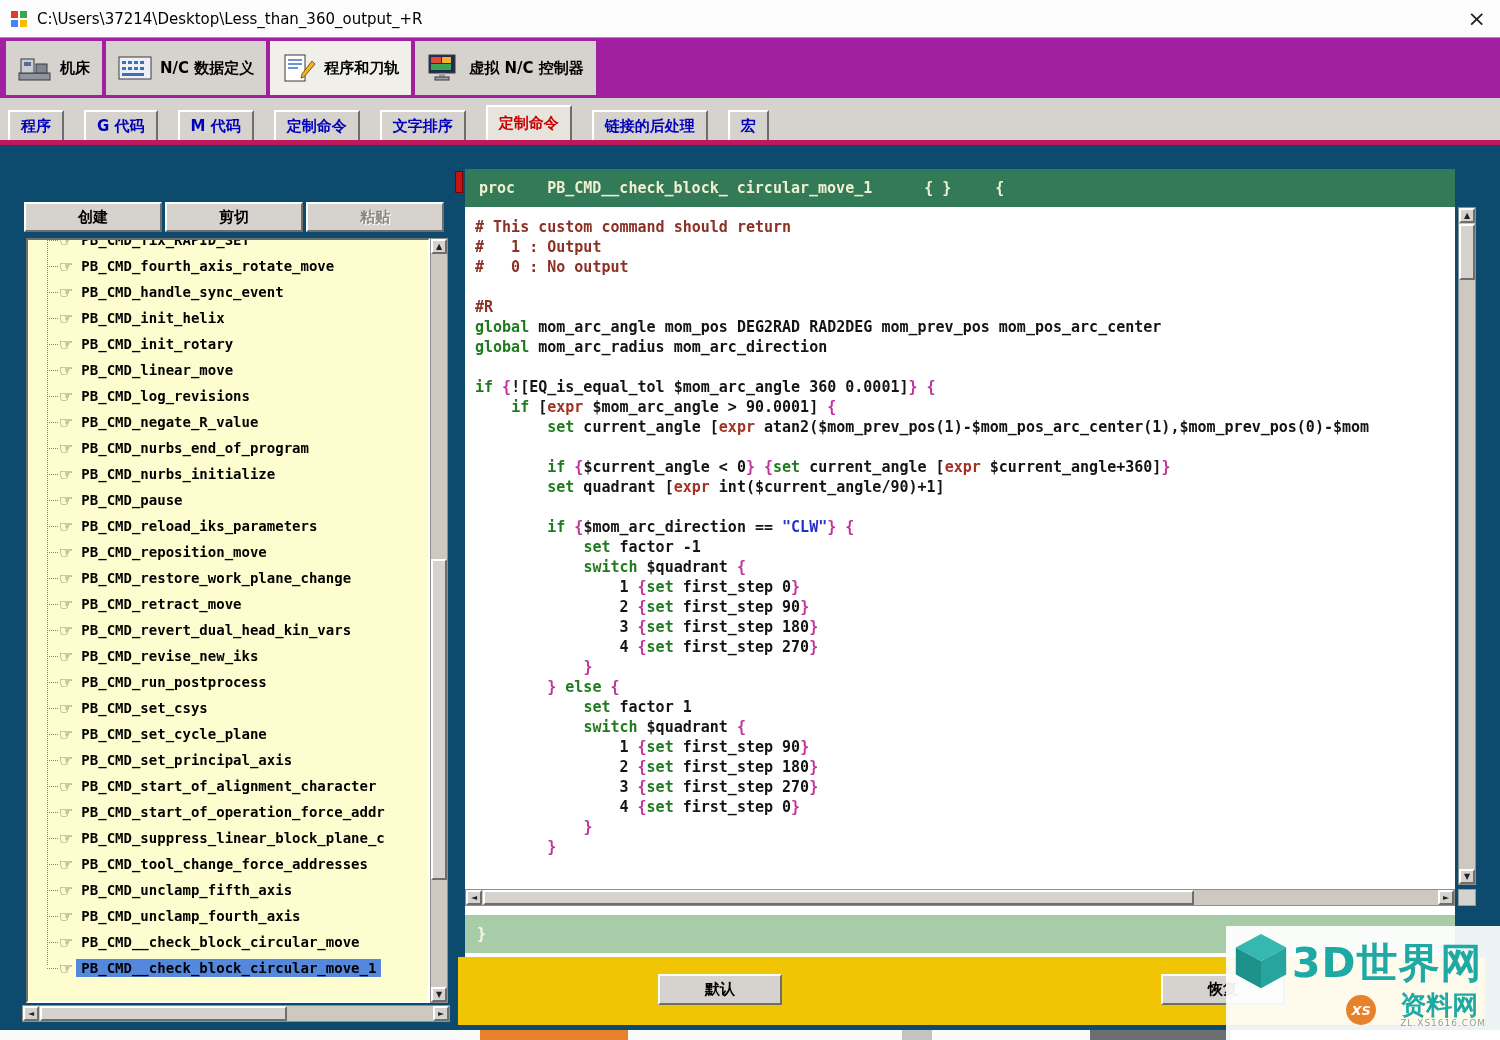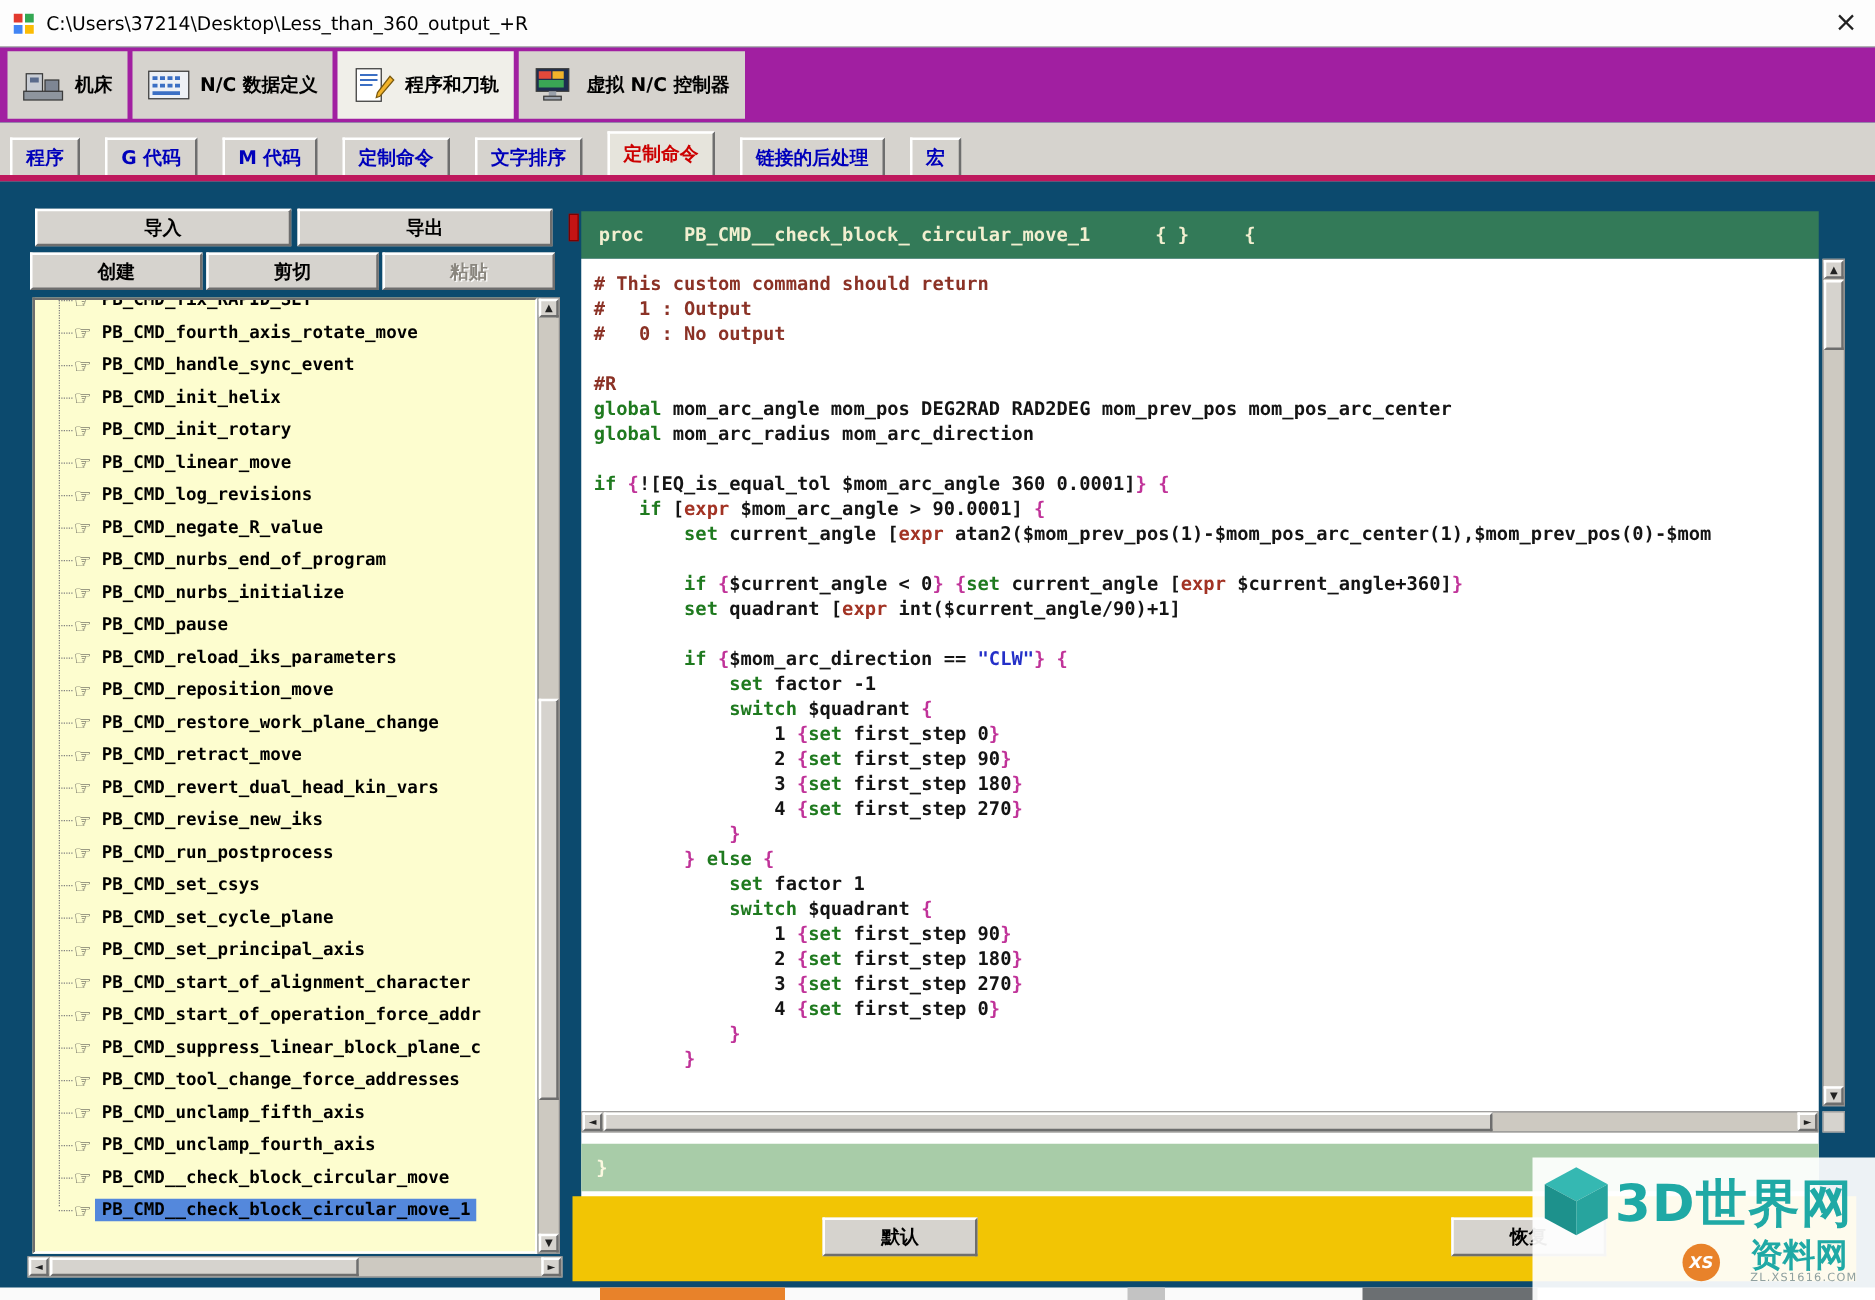--- a/index.html
+++ b/index.html
@@ -196,24 +196,20 @@
       </div>
     <div class="tab2 bev-out">
         <span>链接的后处理</span>
       </div>
     <div class="tab2 bev-out">
         <span>宏</span>
       </div>
   </div>
 
   <div class="left-panel">
-    <div class="btn-row1">
-      <div class="pbtn bev-out">导入</div>
-      <div class="pbtn bev-out">导出</div>
-    </div>
     <div class="btn-row2">
       <div class="pbtn bev-out">创建</div>
       <div class="pbtn bev-out">剪切</div>
       <div class="pbtn bev-out disabled">粘贴</div>
     </div>
     <div class="tree-wrap">
       <div class="tree-viewport bev-in">
         <div class="tree-inner">
             <div class="tree-row">
               <span class="tree-conn"></span>

